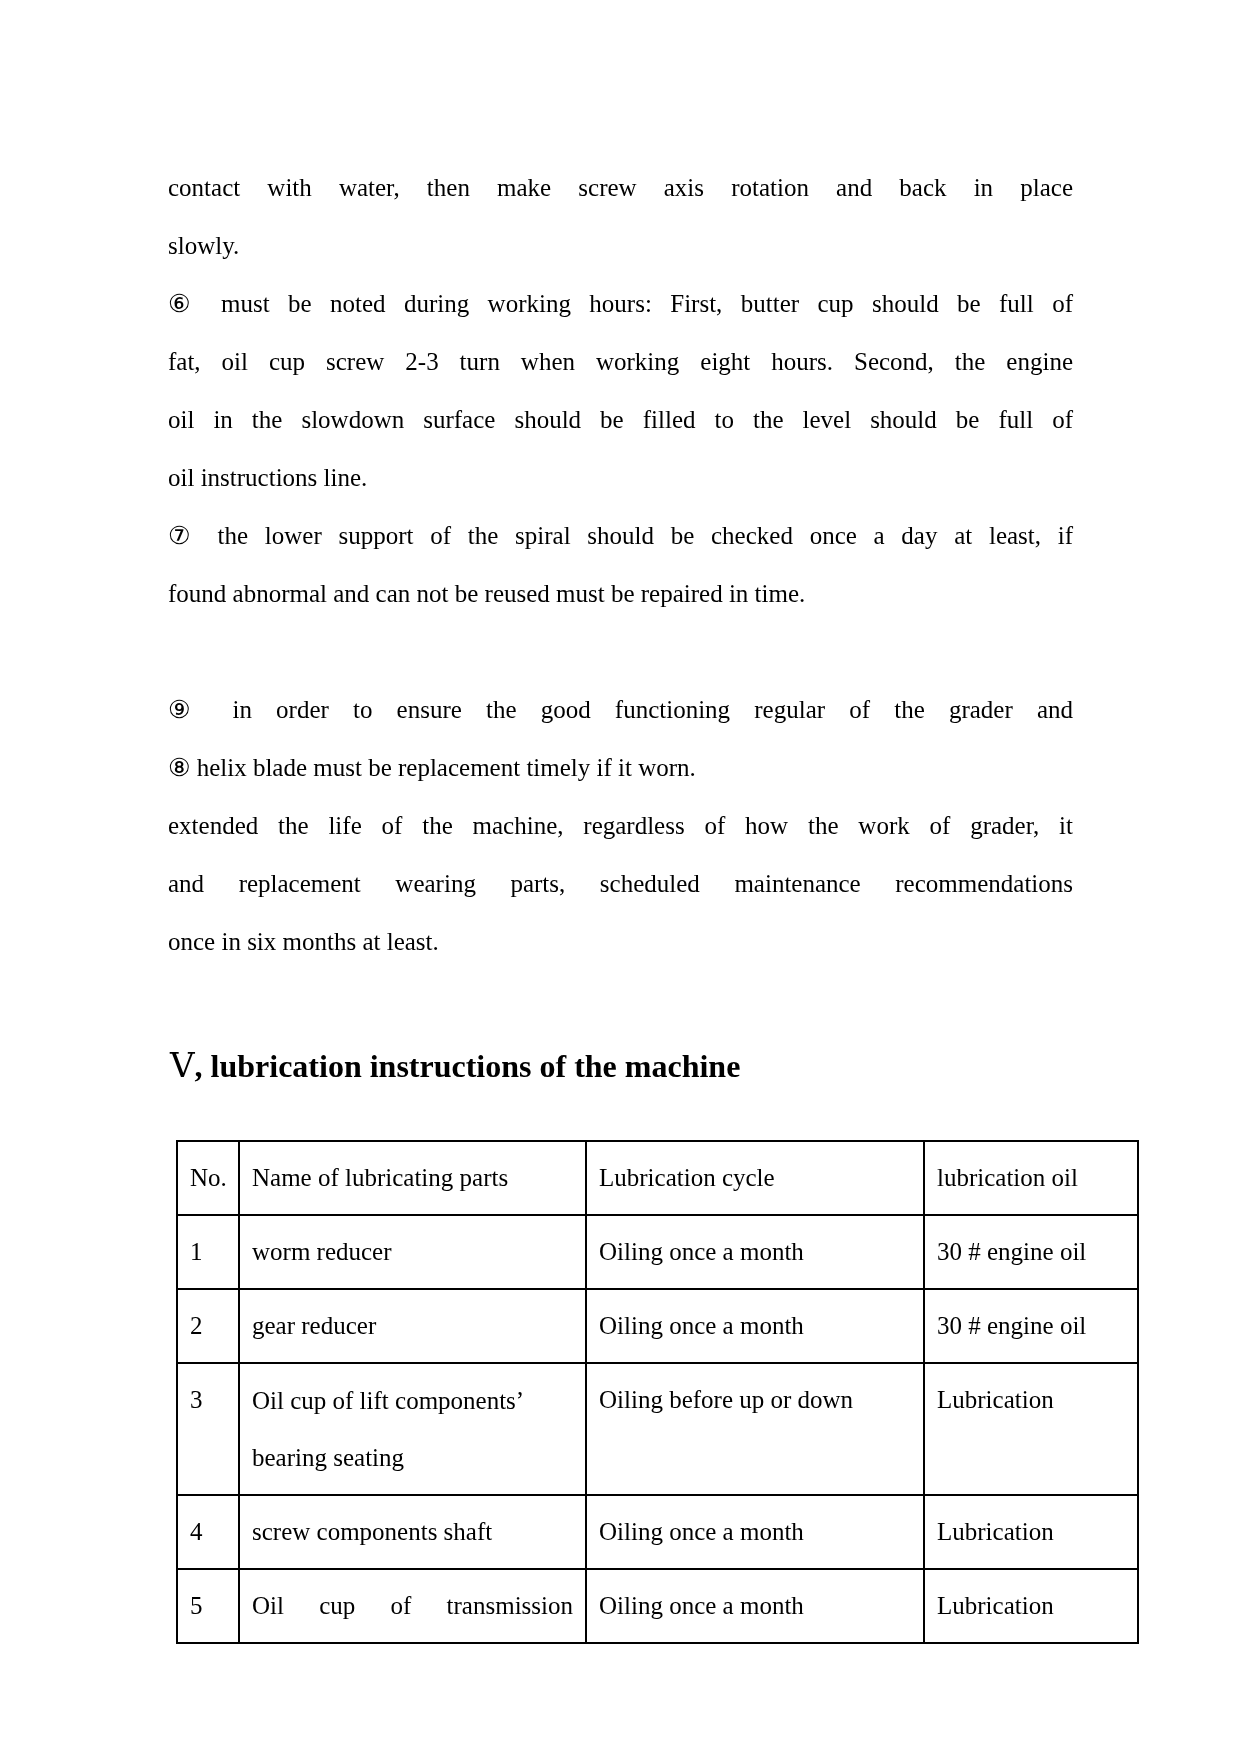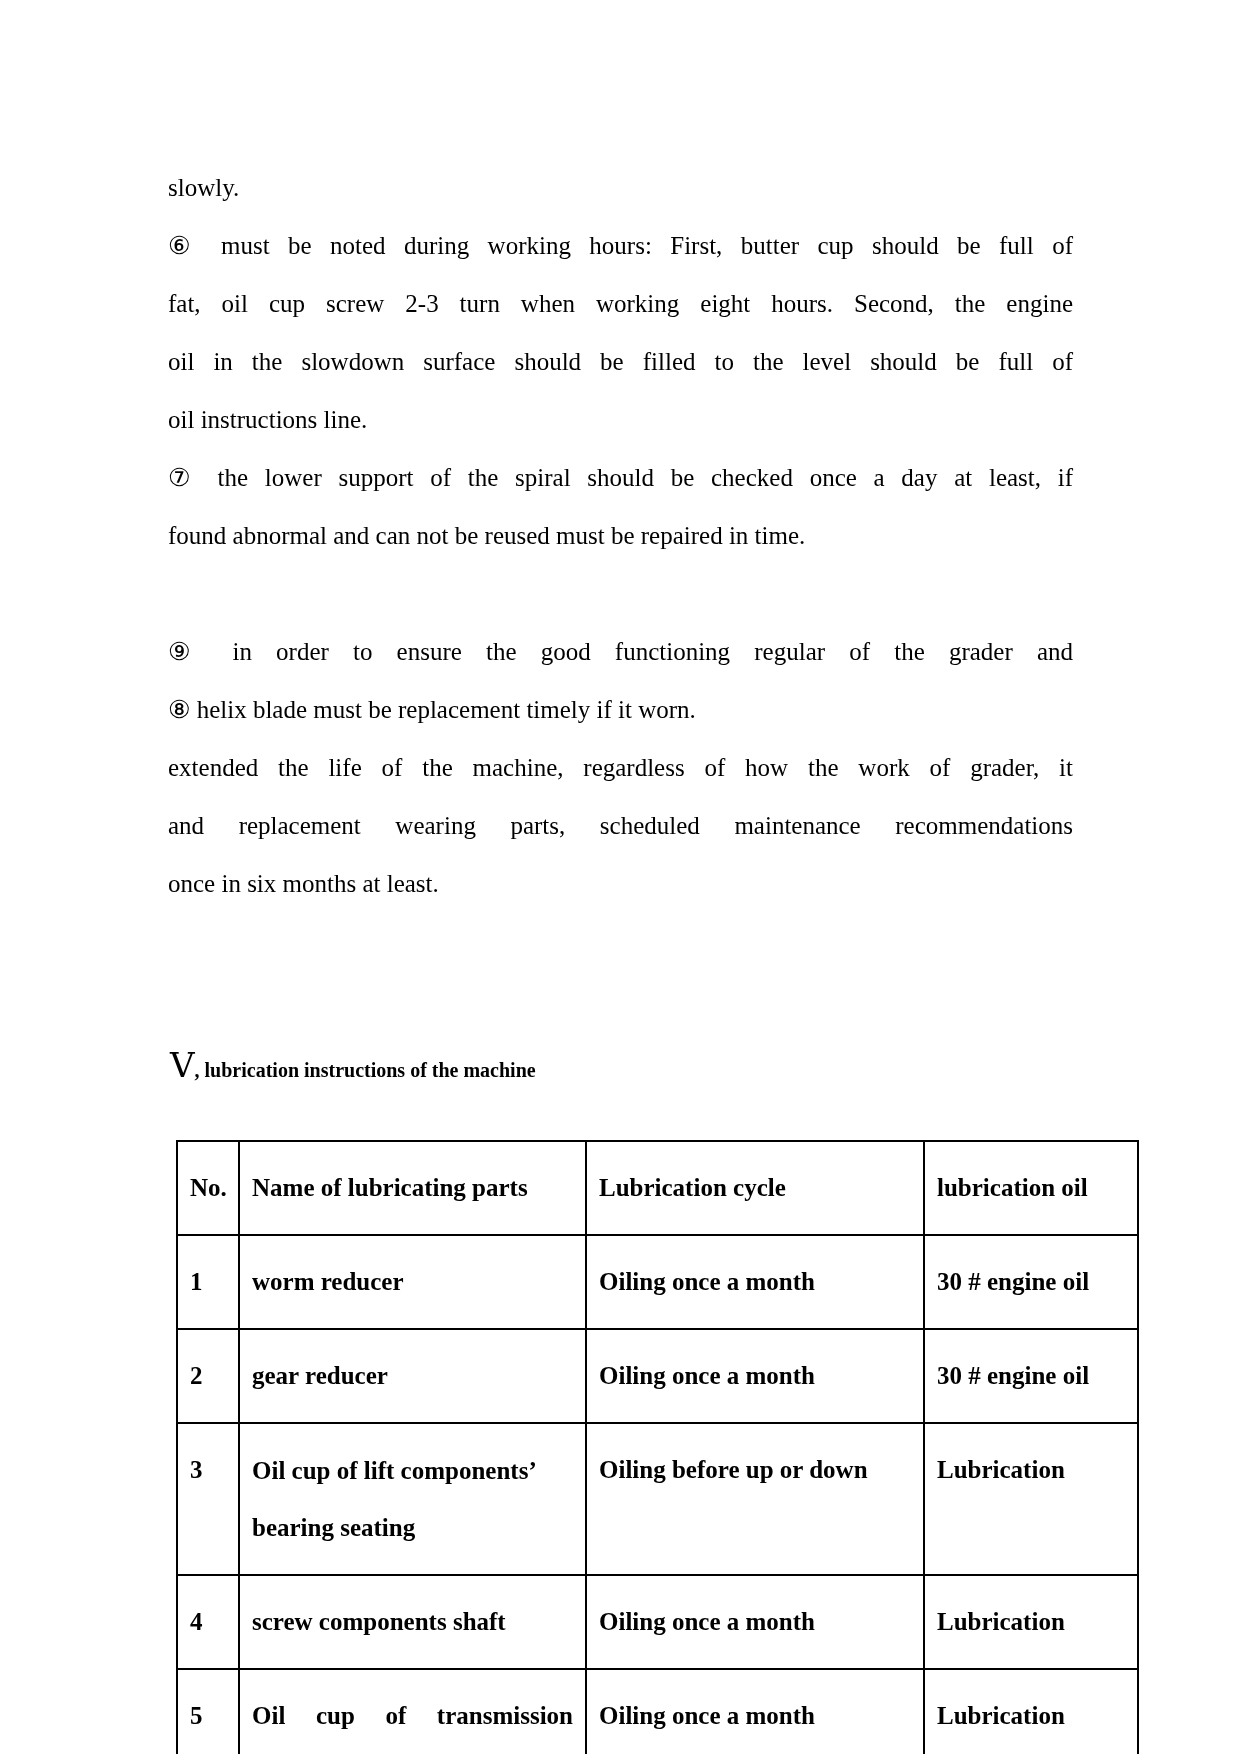--- a/index.html
+++ b/index.html
@@ -40,56 +40,57 @@
     width: 905px;
     height: 60px;
     line-height: 60px;
     white-space: nowrap;
   }
   .heading .numeral {
     font-size: 34px;
     font-weight: normal;
   }
   .heading .htitle {
-    font-size: 20px;
+    font-size: 32px;
     font-weight: bold;
   }
   table.lube {
     position: absolute;
     left: 176px;
     top: 1140px;
     width: 961px;
     border-collapse: collapse;
     table-layout: fixed;
   }
   table.lube td, table.lube th {
     border: 2px solid #000000;
     vertical-align: top;
-    padding: 18px 12px;
+    padding: 8px 12px;
     font-size: 25px;
-    font-weight: bold;
+    font-weight: normal;
     text-align: left;
     line-height: 56px;
     overflow: hidden;
   }
   tr.h-row    { height: 60px; }
   tr.std-row  { height: 60px; }
   tr.tall-row { height: 117px; }
   .cellline { line-height: 57px; }
   .stretch {
     text-align: justify;
     text-align-last: justify;
   }
 </style>
 </head>
 <body>
 
 <div class="page">
 
   <div class="textblock">
+    <div class="tline j">contact with water, then make screw axis rotation and back in place</div>
     <div class="tline l">slowly.</div>
     <div class="tline j">⑥ must be noted during working hours: First, butter cup should be full of</div>
     <div class="tline j">fat, oil cup screw 2-3 turn when working eight hours. Second, the engine</div>
     <div class="tline j">oil in the slowdown surface should be filled to the level should be full of</div>
     <div class="tline l">oil instructions line.</div>
     <div class="tline j">⑦ the lower support of the spiral should be checked once a day at least, if</div>
     <div class="tline l">found abnormal and can not be reused must be repaired in time.</div>
     <div class="tline l"></div>
     <div class="tline j">⑨ in order to ensure the good functioning regular of the grader and</div>
     <div class="tline l">⑧ helix blade must be replacement timely if it worn.</div>

